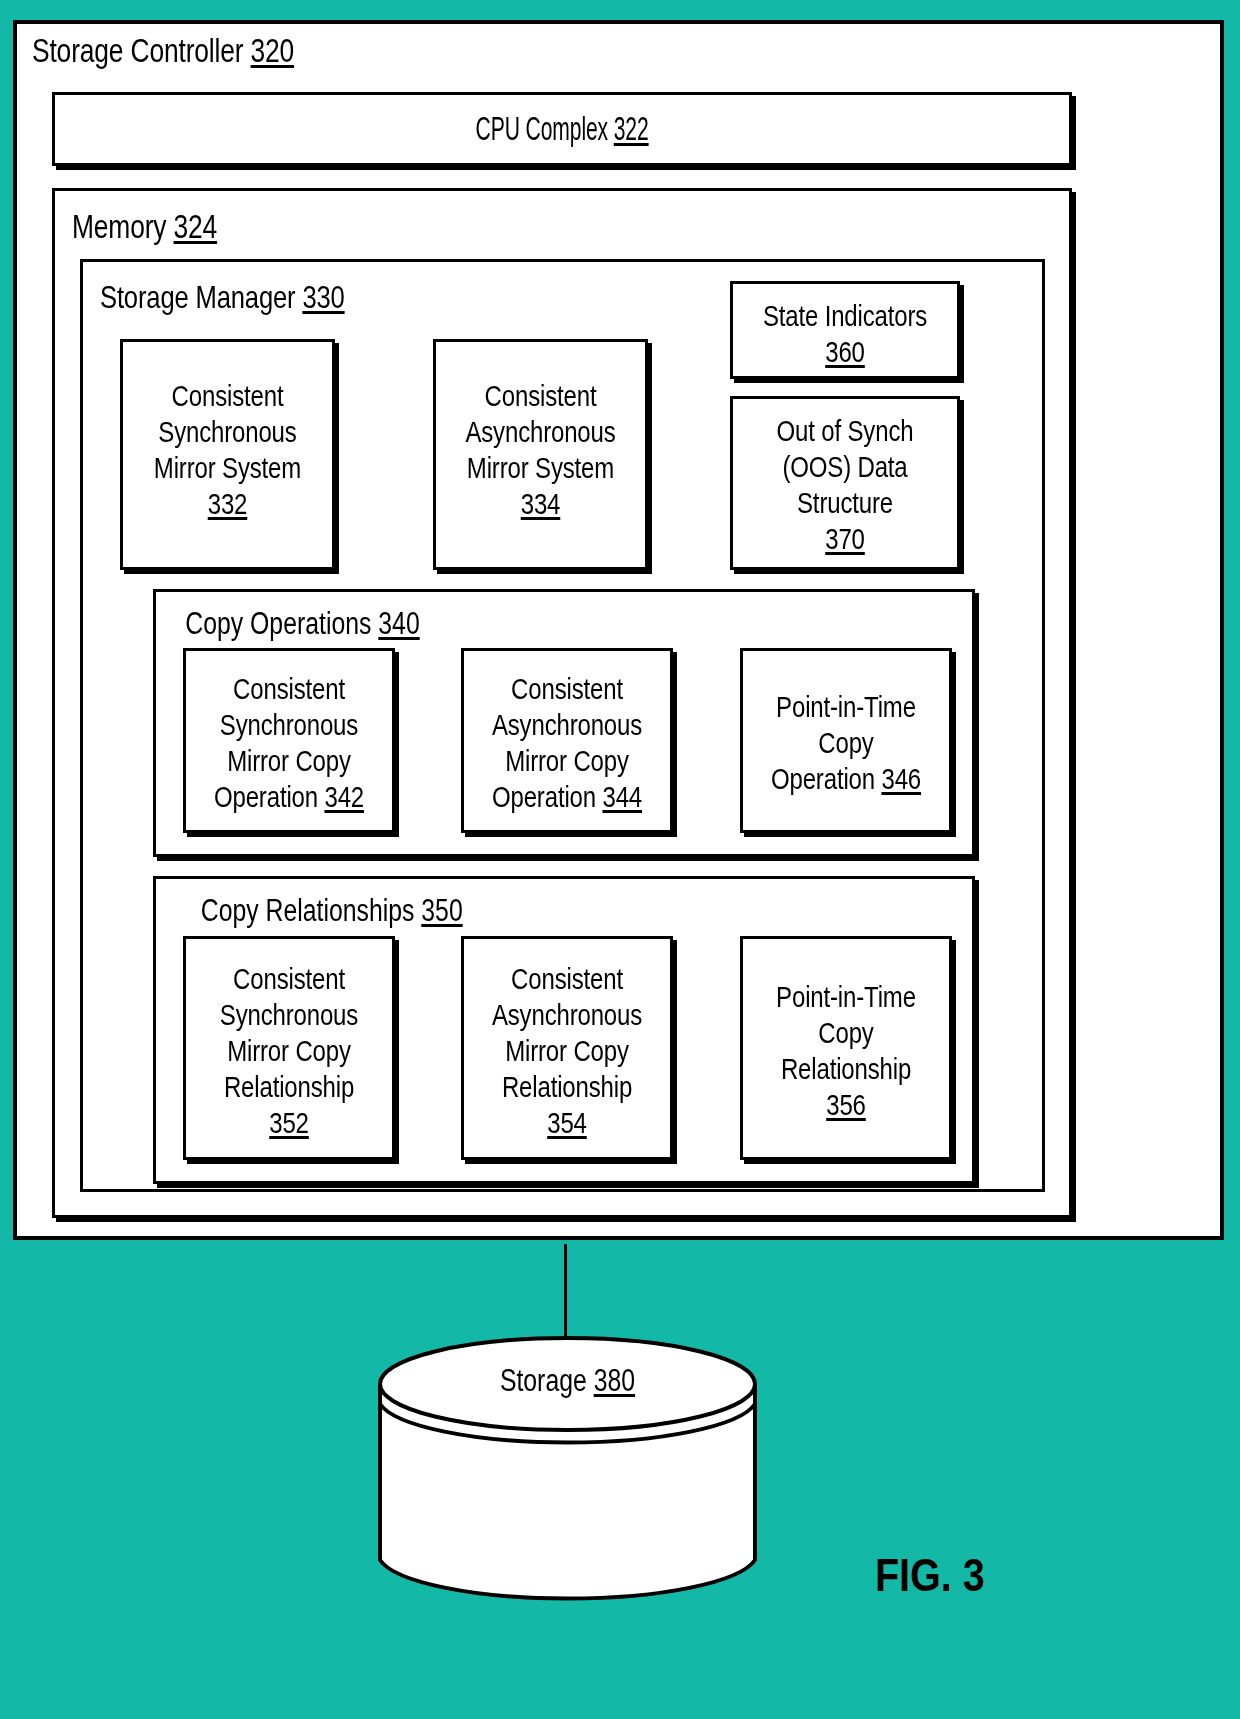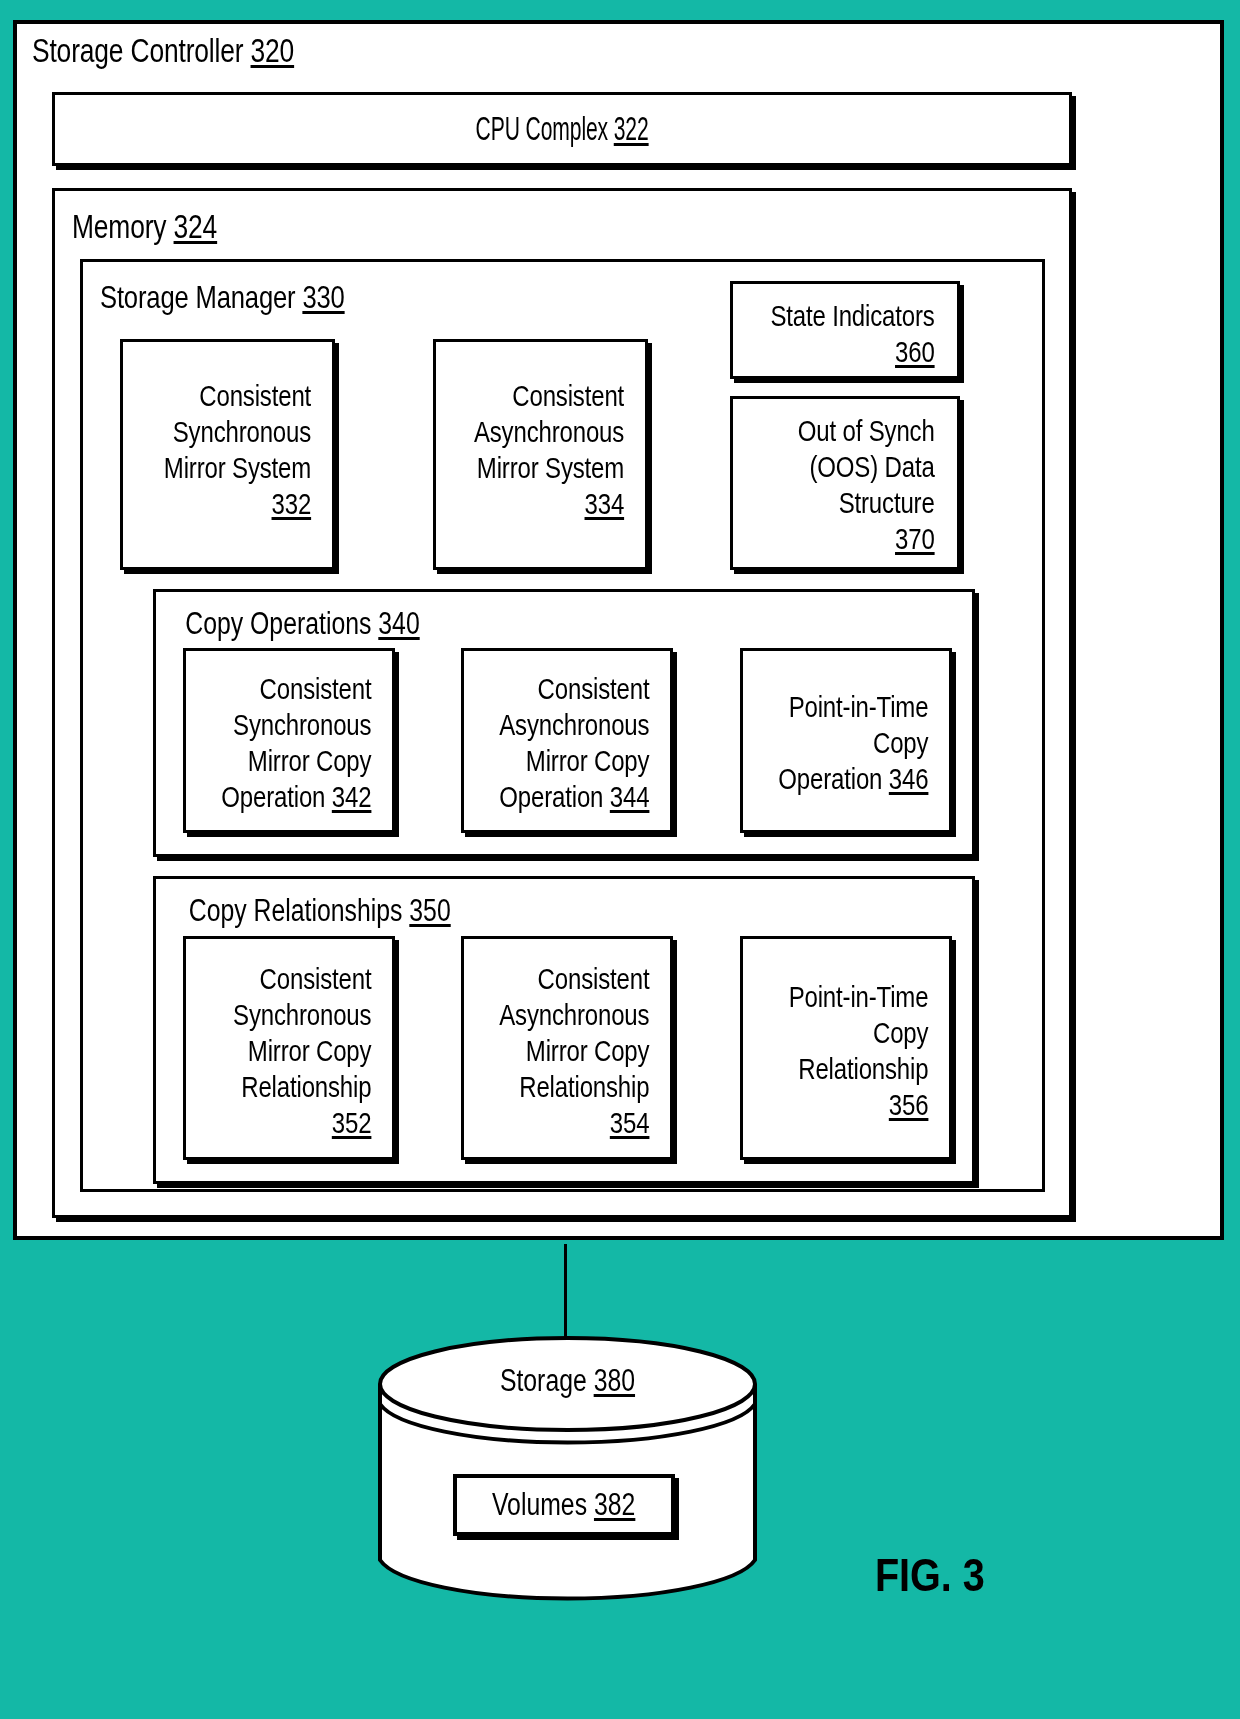--- a/index.html
+++ b/index.html
@@ -43,21 +43,21 @@
   .lbl.tl { transform-origin: left center; }
   .lbl.ctr { transform-origin: center center; }
 
   .u { text-decoration: underline; text-underline-offset: 3px; }
 
   
   .leaf-text {
     position: absolute;
     left: 0;
     right: 0;
-    text-align: right;
+    text-align: center;
     font-size: 30px;
     line-height: 36px;
     letter-spacing: -0.2px;
   }
   .leaf-text > span {
     display: block;
     transform: scaleX(0.80);
   }
 
   
@@ -203,21 +203,21 @@
 
   <div class="box shadowed" style="left:740px; top:648px; width:212px; height:185px;">
     <div class="leaf-text" style="top:38px;">
       <span>Point-in-Time</span>
       <span>Copy</span>
       <span><span>Operation</span> <span class="u">346</span></span>
     </div>
   </div>
 
   <div class="box shadowed" id="copy-relationships-box" style="left:153px; top:876px; width:822px; height:308px;">
-    <div class="sec-title" style="top:15px;">
+    <div class="sec-title" style="top:15px;padding-left:12px;">
       <span><span>Copy Relationships</span> <span class="u">350</span></span>
     </div>
   </div>
 
   <div class="box shadowed" style="left:183px; top:936px; width:212px; height:224px;">
     <div class="leaf-text" style="top:22px;">
       <span>Consistent</span>
       <span>Synchronous</span>
       <span>Mirror Copy</span>
       <span>Relationship</span>
@@ -253,24 +253,19 @@
 
       <path d="M5,72 A190,46 0 0 0 380,72" fill="none" stroke="#000000" stroke-width="4"></path>
 
       <ellipse cx="192.5" cy="52" rx="187.5" ry="46" fill="#ffffff" stroke="#000000" stroke-width="4"></ellipse>
     </svg>
 
     <div class="cyl-label" style="left:0; width:385px; top:32px;">
       <span><span>Storage</span> <span class="u">380</span></span>
     </div>
 
-    <div id="volumes-box" style="left:78px; top:142px; width:222px; height:62px;">
-      <div class="cyl-label">
-        <span><span>Volumes</span> <span class="u">382</span></span>
-      </div>
-    </div>
   </div>
 
   <div id="fig-caption" style="left:866px; top:1548px;">
     <span>FIG. 3</span>
   </div>
 
 </div>
 
 </body></html>

